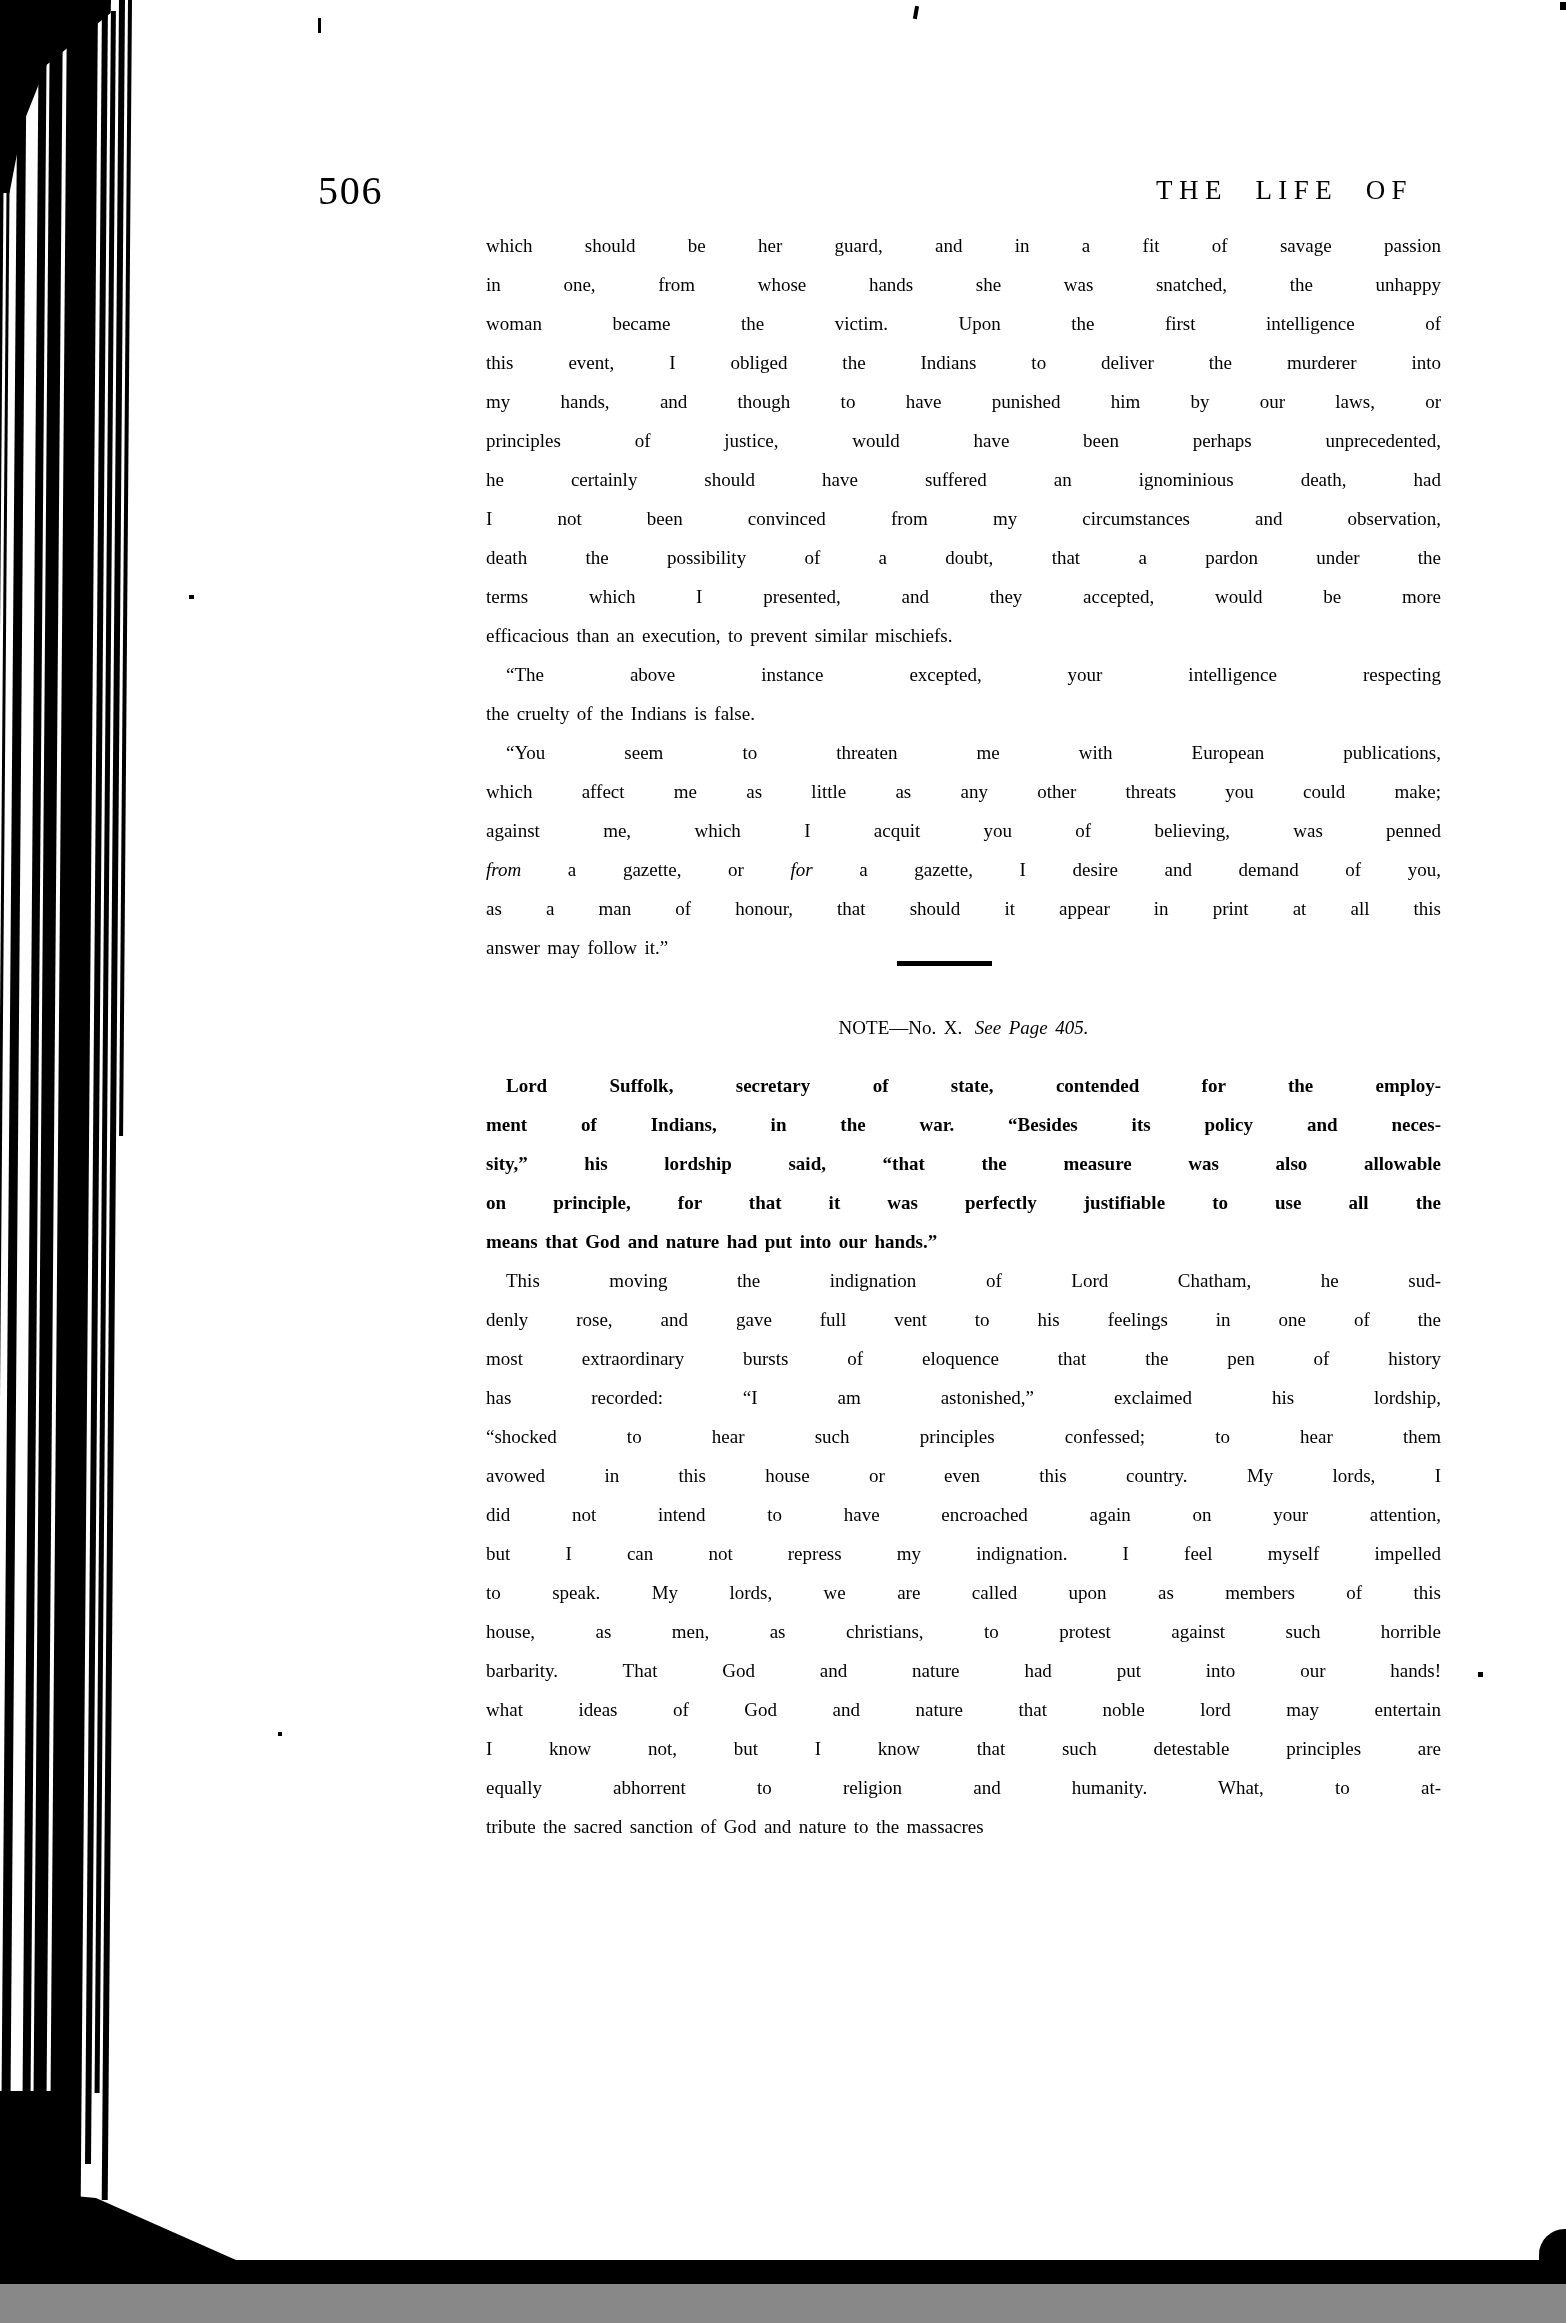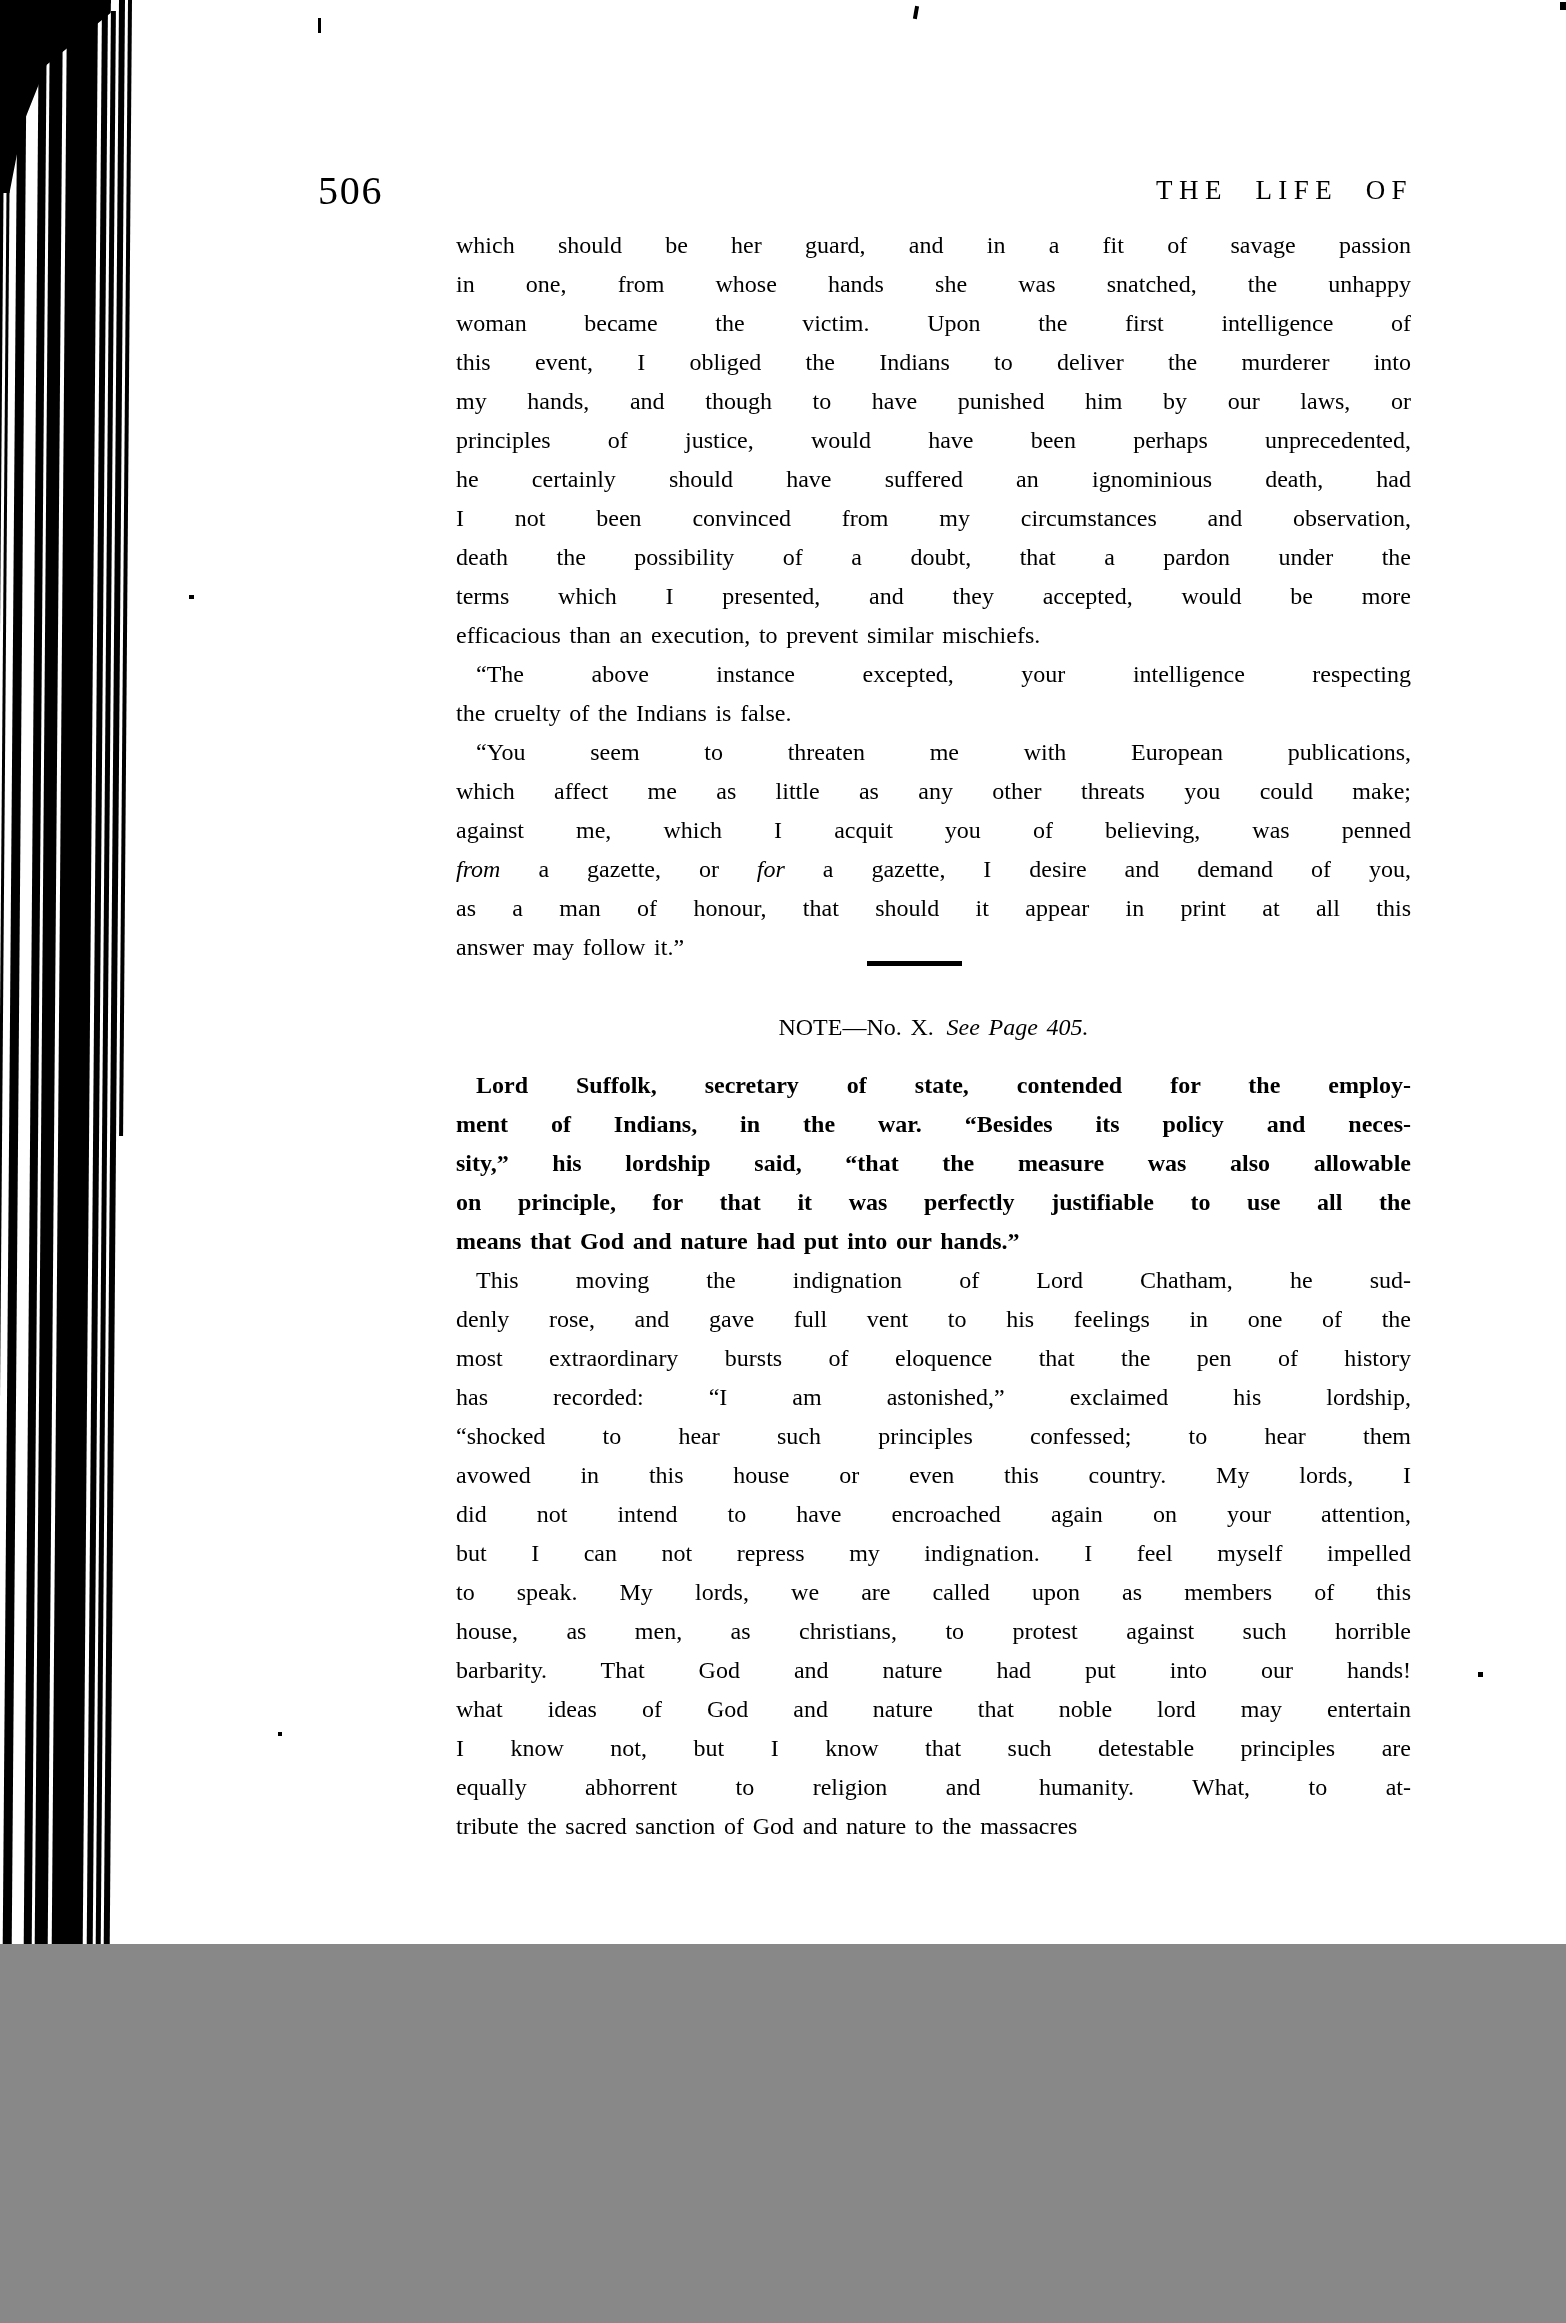--- a/index.html
+++ b/index.html
@@ -1,34 +1,34 @@
 <!DOCTYPE html>
 <html style="--ink: #000000; --paper: #ffffff;font-size:14.5px"><head>
 <meta charset="utf-8">
 <style>
   :root { --ink:#000000; --paper:#ffffff; }
   html,body { margin:0; padding:0; }
   body { background:#888; }
   .page {
-    position:relative; width:1566px; height:1944px;
+    position:relative; width:1566px; height:2284px;
     background:var(--paper); color:var(--ink);
     overflow:hidden;
     font-family:"Liberation Serif", serif;
   }
   .page-number {
     position:absolute; left:318px; top:167px;
     font-size:40px; letter-spacing:1.8px;
   }
   .running-header {
     position:absolute; left:482px; top:175px; width:931px;
     text-align:right; font-size:27px; letter-spacing:6.4px; word-spacing:14.5px;
   }
   .text-column {
-    position:absolute; left:456px; top:226px; width:955px;
-    font-size:24px; line-height:39px; word-spacing:2.7px;
+    position:absolute; left:486px; top:226px; width:955px;
+    font-size:19px; line-height:39px; word-spacing:2.7px;
   }
   .line {
     text-align:justify; text-align-last:justify; text-justify:inter-word;
   }
   .line.indent { padding-left:20px; }
   .line.last { text-align-last:left; }
   .block-heading .line { text-align:right; text-align-last:center; }
   .block-heading em { margin-left:12.7px; }
   em { font-style:italic; }
   .rule {

